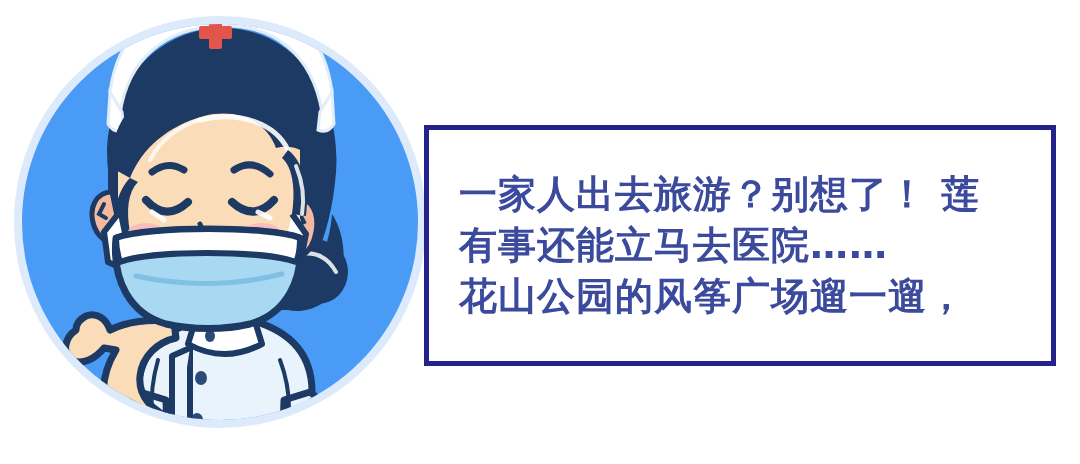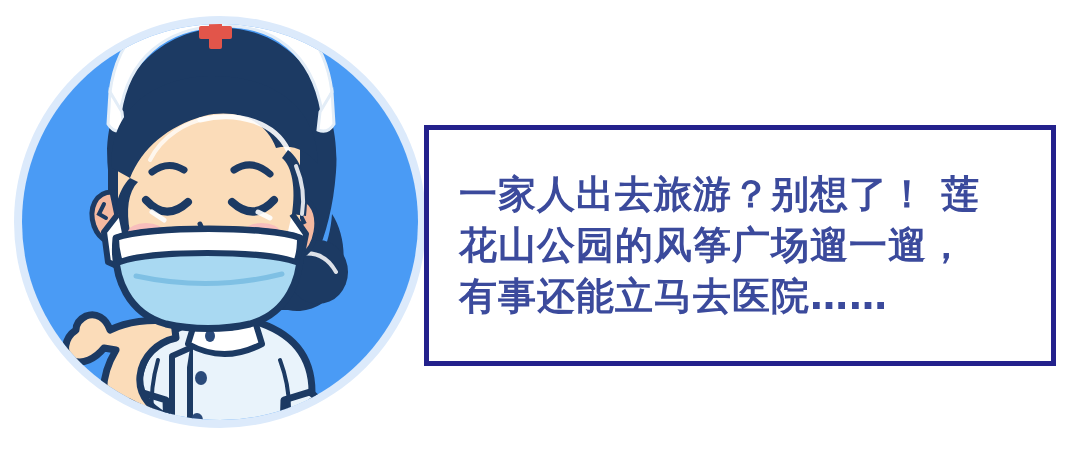--- a/index.html
+++ b/index.html
@@ -233,18 +233,18 @@
           <path d="M136 276 Q210 292 282 274" fill="none" stroke="#7fc0e4" stroke-width="5" stroke-linecap="round"></path>
         </g>
 
       </g>
     </svg>
   </div>
 
   <div class="caption-frame">
     <div class="caption-inner">
       <div class="caption-line">一家人出去旅游？别想了！ 莲</div>
+      <div class="caption-line">有事还能立马去医院……</div>
       <div class="caption-line">花山公园的风筝广场遛一遛，</div>
-      <div class="caption-line">有事还能立马去医院……</div>
     </div>
   </div>
 
 </div>
 
 </body></html>

